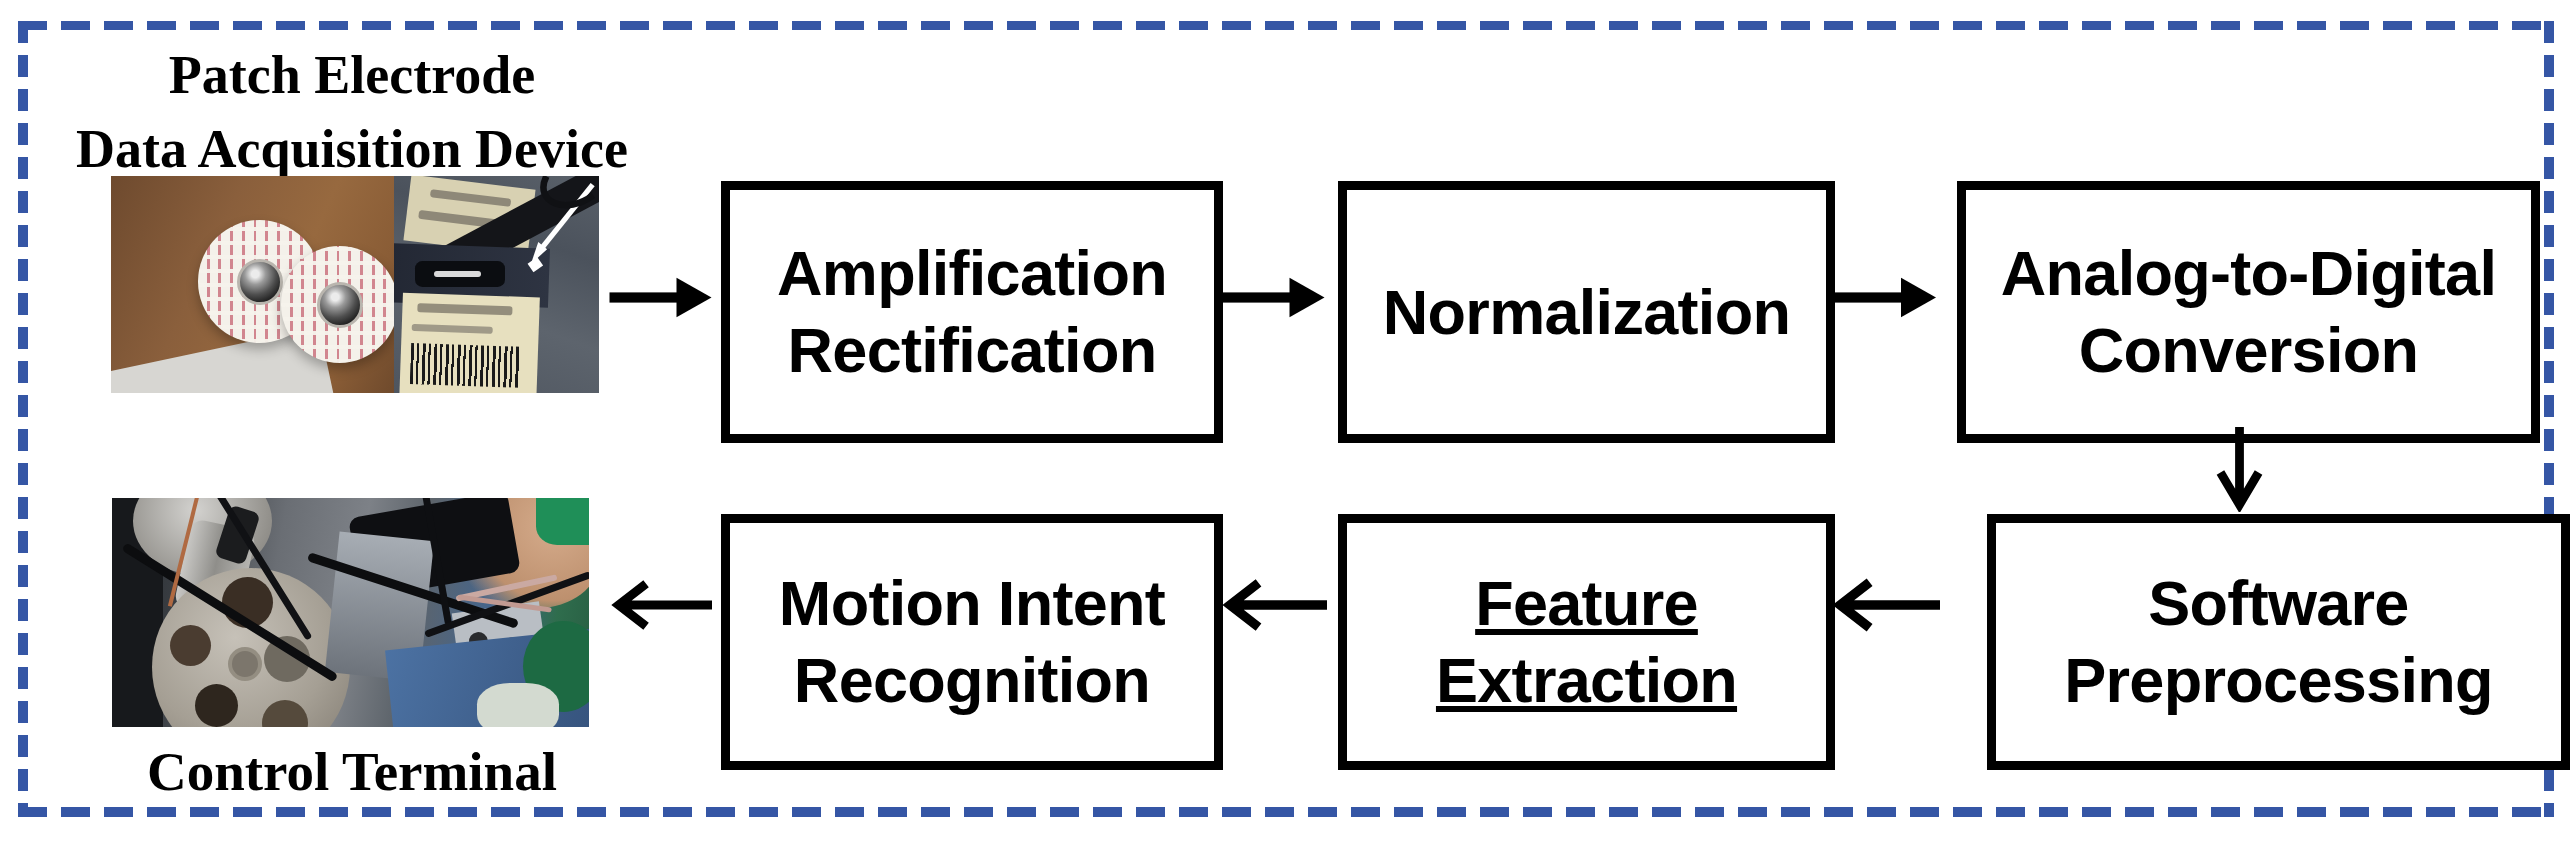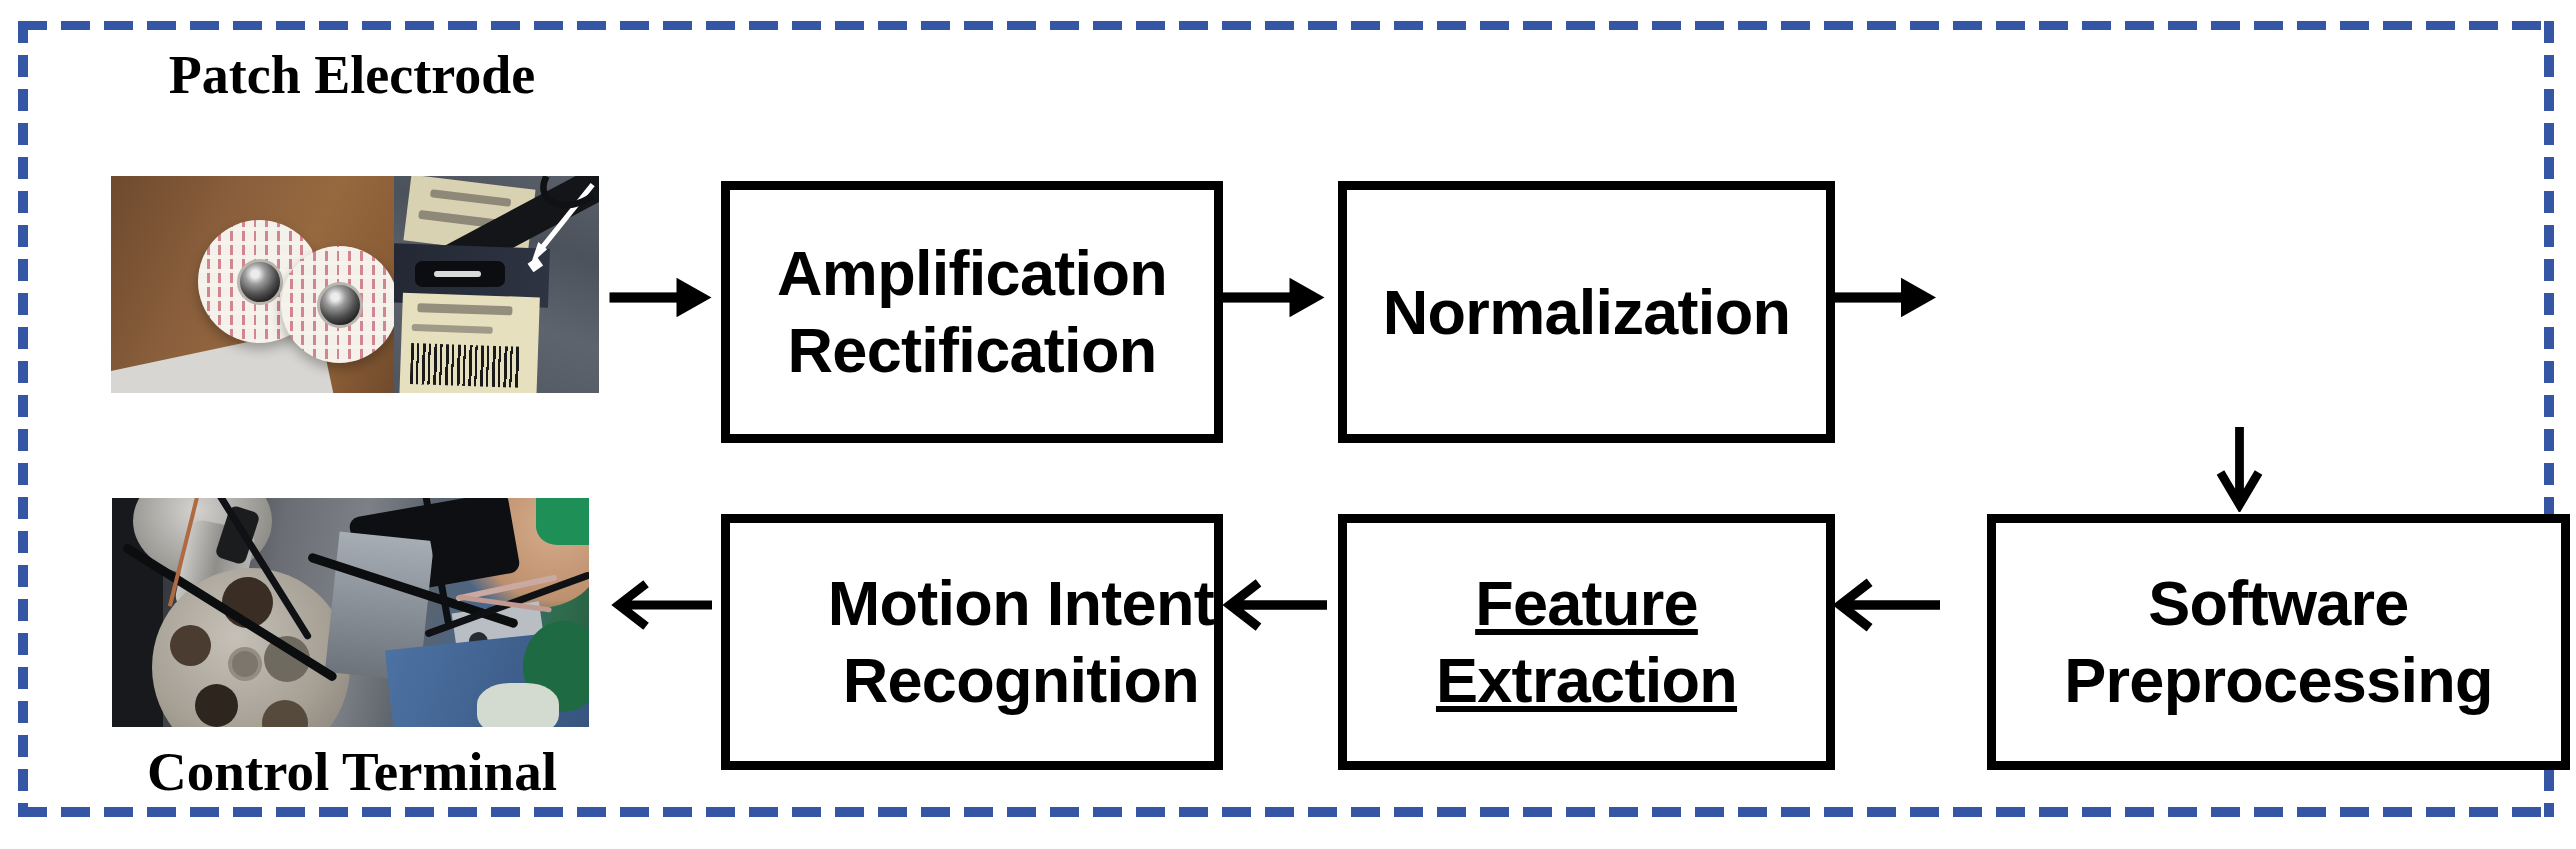--- a/index.html
+++ b/index.html
@@ -52,20 +52,21 @@
 
 <div id="stage">
 
   <div class="frame-h" style="left:18.3px;top:20.5px;width:2536px;"></div>
   <div class="frame-h" style="left:18.3px;top:807px;width:2536px;"></div>
   <div class="frame-v" style="left:18.3px;top:20.5px;height:796px;"></div>
   <div class="frame-v" style="left:2544px;top:20.5px;height:796px;"></div>
 
   <div class="serif-label" style="left:73px;top:38px;width:558px;">
     <div>Patch Electrode</div>
+    <div>Data Acquisition Device</div>
   </div>
 
   <div class="photo" style="left:111px;top:176px;width:489px;height:217px;">
     <div class="abs" style="left:0;top:0;width:283px;height:217px;
          background:linear-gradient(115deg,#6e4a2e 0%,#8a5f3c 35%,#97693f 60%,#8a5d36 82%,#6f4a2c 100%);"></div>
     <div class="abs" style="left:-22px;top:175px;width:242px;height:88px;background:#d7d6d2;transform:rotate(-12deg);"></div>
     <div class="electrode" style="left:87px;top:44px;width:123px;height:123px;">
       <div class="snap"></div>
     </div>
     <div class="electrode" style="left:170px;top:70px;width:117px;height:117px;">
@@ -111,34 +112,38 @@
       <polygon points="92,8 140,35 92,62" fill="#000"></polygon>
   </svg>
 
   <div class="box" style="left:1338px;top:181px;width:479px;height:244px;">
     <span>Normalization</span>
   </div>
   <div class="box" style="left:721px;top:181px;width:484px;height:244px;">
     <span>Amplification
 Rectification</span>
   </div>
+  <div class="box" style="left:1957px;top:181px;width:565px;height:244px;">
+    <span>Analog-to-Digital
+Conversion</span>
+  </div>
 
   <svg class="arrow" style="left:2210px;top:427px;" width="59" height="85" viewBox="0 0 80 116">
     <path d="M40 0 V100 M14 62 L40 106 L66 62" stroke="#000" stroke-width="12" fill="none"></path>
   </svg>
 
   <div class="box" style="left:1957px;top:514px;width:565px;height:238px;margin-left:30px;">
     <span>Software
 Preprocessing</span>
   </div>
   <div class="box" style="left:1338px;top:514px;width:479px;height:238px;text-decoration:underline;">
     <span>Feature
 Extraction</span>
   </div>
-  <div class="box" style="left:721px;top:514px;width:484px;height:238px;justify-content:flex-end;">
+  <div class="box" style="left:721px;top:514px;width:484px;height:238px;">
     <span>Motion Intent
 Recognition</span>
   </div>
 
   <svg class="arrow" style="left:1827px;top:572px;" width="116" height="66" viewBox="0 0 150 90">
     <path d="M150 45 H16 M54 14 L14 45 L54 76" stroke="#000" stroke-width="13" fill="none"></path>
   </svg>
   <svg class="arrow" style="left:1220px;top:572px;" width="107" height="66" viewBox="0 0 150 90">
     <path d="M150 45 H16 M54 14 L14 45 L54 76" stroke="#000" stroke-width="13" fill="none"></path>
   </svg>

